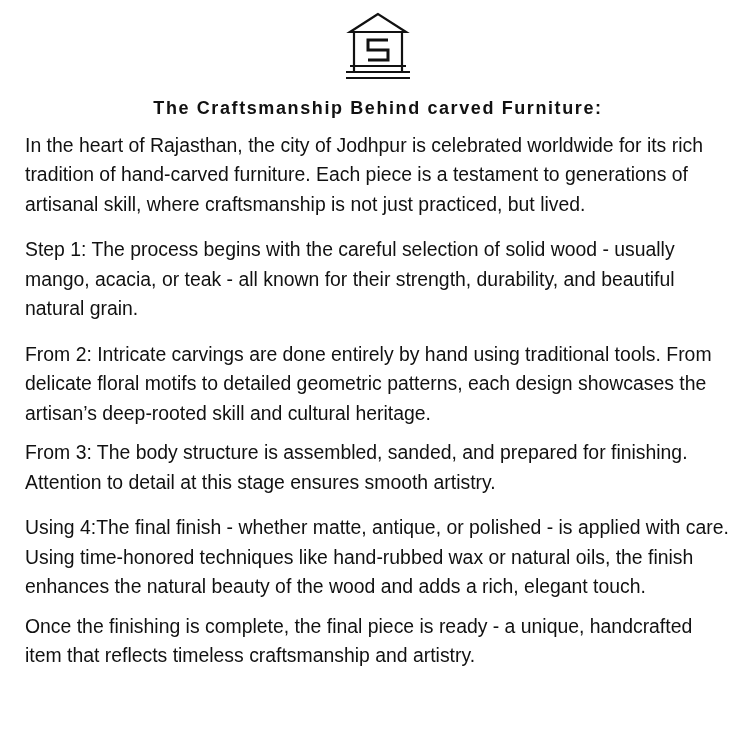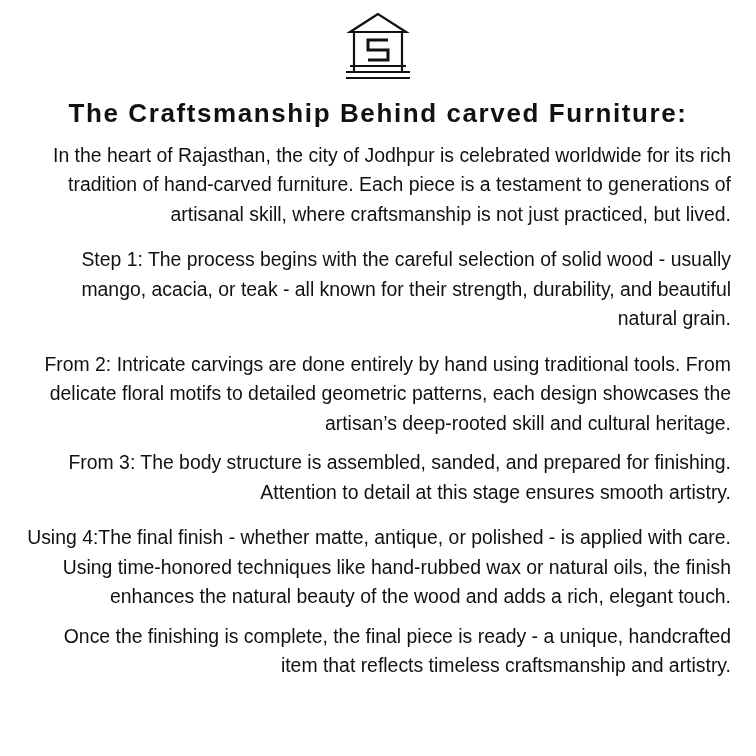--- a/index.html
+++ b/index.html
@@ -33,32 +33,32 @@
   .brand {
     font-size: 23px;
     font-weight: bold;
     letter-spacing: 7px;
     text-align: center;
     margin-top: 4px;
     margin-bottom: 2px;
     color: #111;
   }
   .headline {
-    font-size: 26px;
+    font-size: 18px;
     font-weight: bold;
     letter-spacing: 1.6px;
     text-align: center;
     margin-top: 8px;
     margin-bottom: 12px;
     color: #111;
   }
   .para {
     font-size: 19.4px;
     line-height: 1.52;
-    text-align: right;
+    text-align: left;
     margin: 0 0 16px 0;
     width: 706px;
     color: #111;
   }
   .para.tight {
     margin-bottom: 10px;
   }
   .step-label {
     font-weight: normal;
   }

